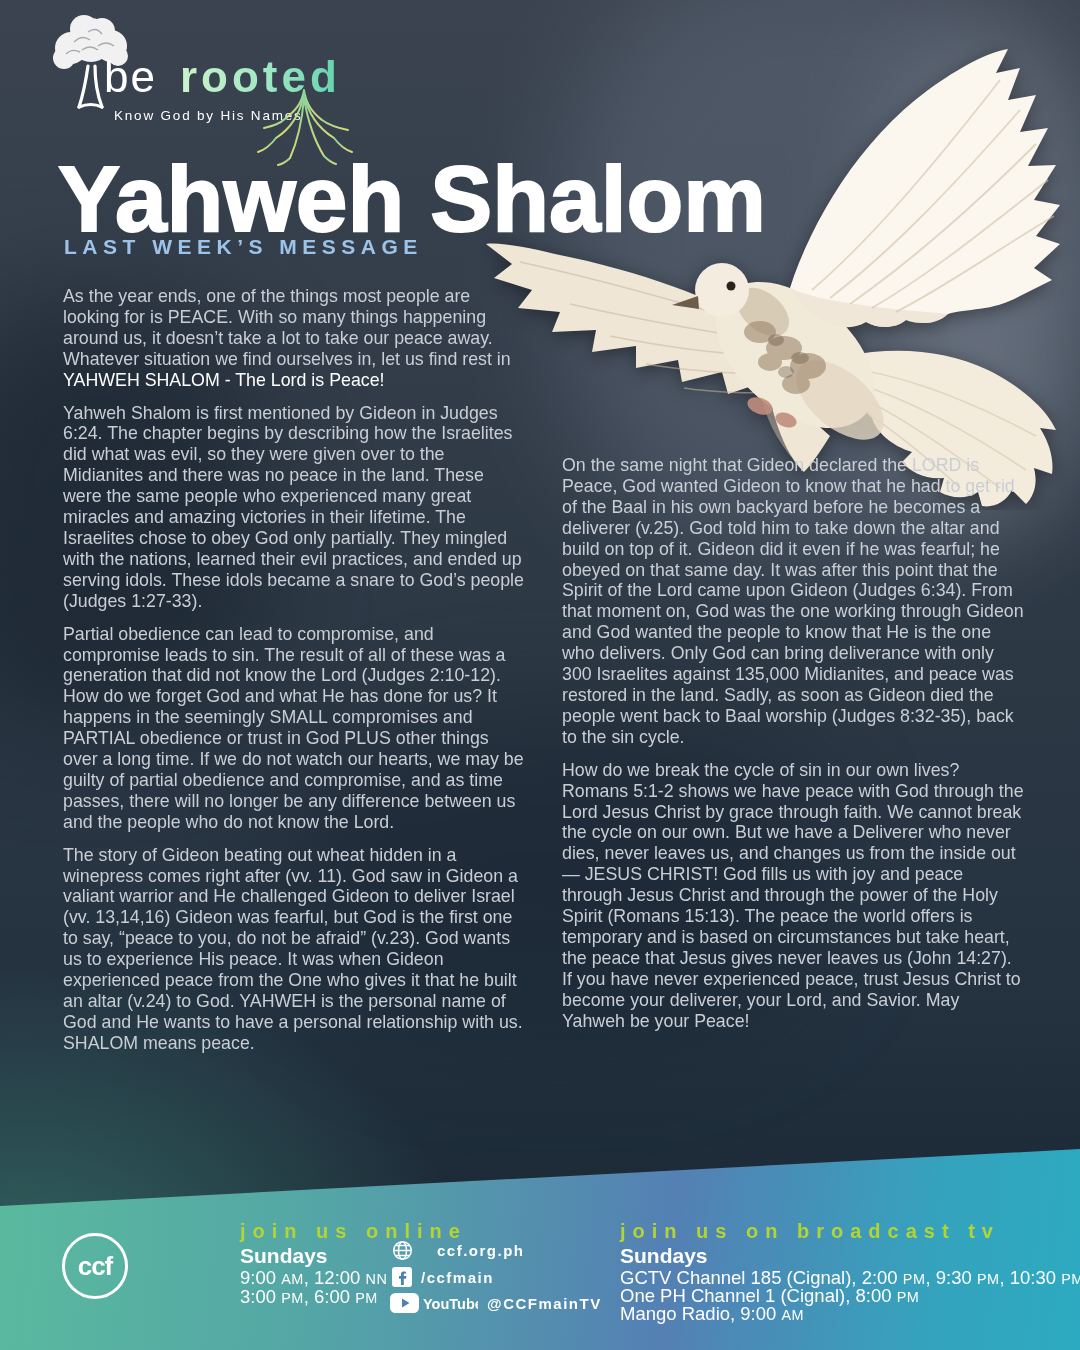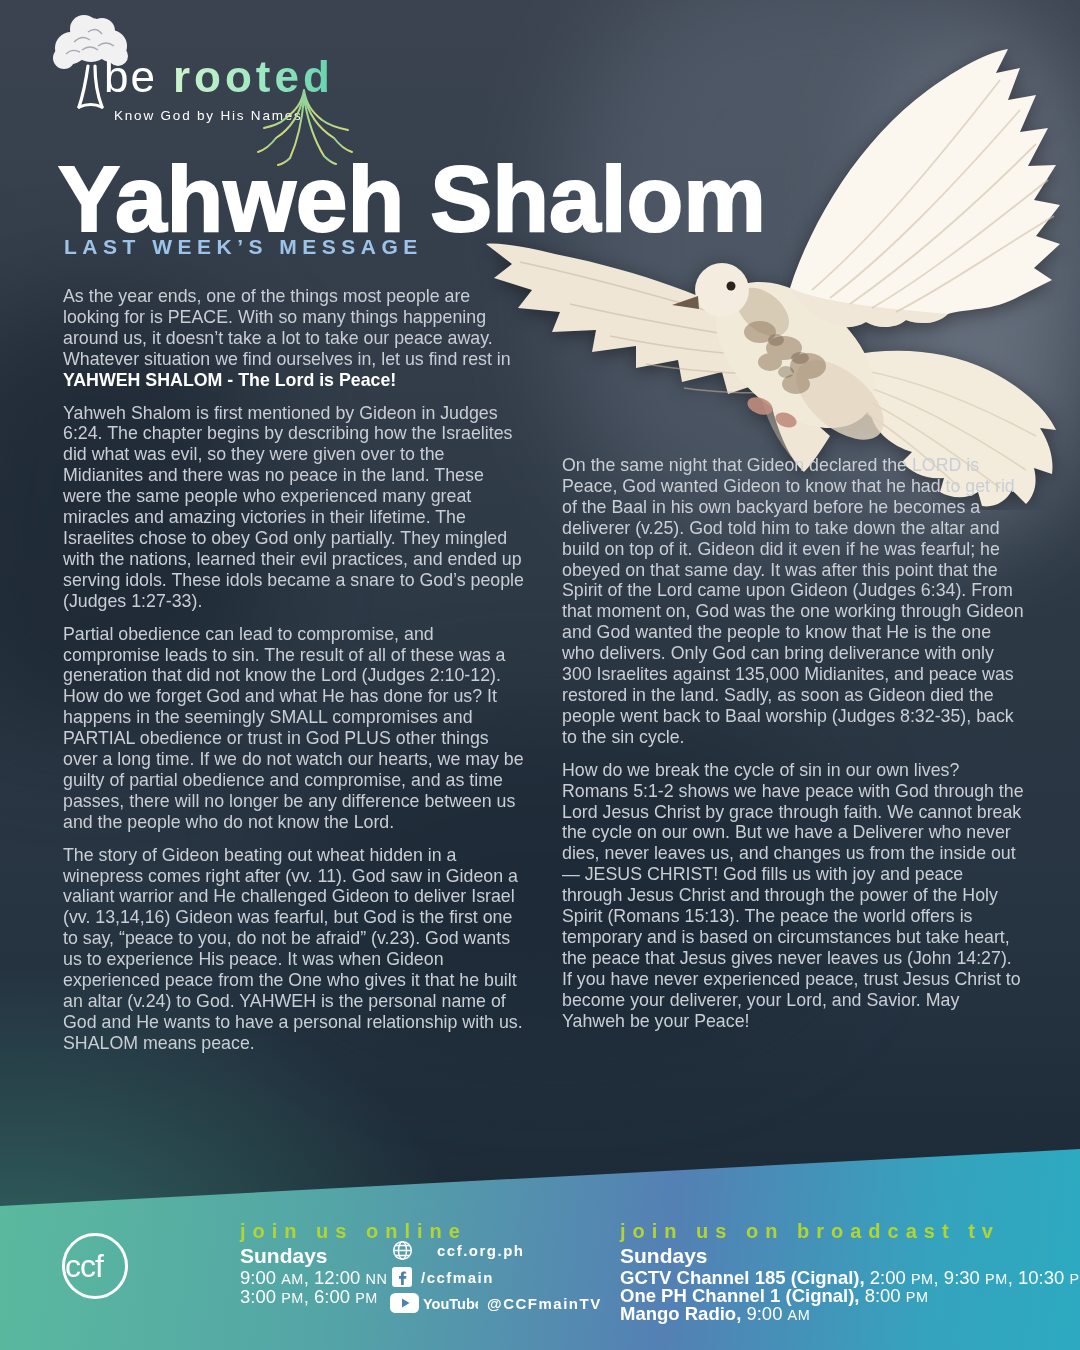--- a/index.html
+++ b/index.html
@@ -11,45 +11,45 @@
   #b2{left:880px;top:40px;width:210px;height:480px;background:#8a919e;opacity:.42;}
   #b3{left:-70px;top:300px;width:330px;height:430px;background:#141f2b;opacity:.55;}
   #b4{left:300px;top:720px;width:520px;height:320px;background:#16222e;opacity:.5;}
   #tealglow{position:absolute;left:0;top:0;width:100%;height:100%;
         background:radial-gradient(ellipse 60% 35% at 2% 96%,rgba(80,178,155,.45),rgba(80,178,155,0) 70%);}
   
   #logo-tree{position:absolute;left:36px;top:10px;}
   #logo-roots{position:absolute;left:252px;top:88px;}
   #logo-words{position:absolute;left:104px;top:52px;display:flex;align-items:baseline;}
   #logo-be{font-size:44px;font-weight:400;color:#ffffff;letter-spacing:2px;}
-  #logo-rooted{font-size:44px;font-weight:700;letter-spacing:4px;margin-left:16px;
+  #logo-rooted{font-size:44px;font-weight:700;letter-spacing:4px;margin-left:23px;
         background:linear-gradient(90deg,#cdf3cc 0%,#9fe7c4 55%,#63d2ad 100%);
         -webkit-background-clip:text;background-clip:text;color:transparent;}
   #logo-tagline{position:absolute;left:114px;top:108px;font-size:13.5px;color:#ffffff;letter-spacing:1.8px;}
   
   #title{position:absolute;left:58px;top:146px;font-size:93px;font-weight:700;color:#ffffff;
          letter-spacing:0px;-webkit-text-stroke:2px #ffffff;}
   #subtitle{position:absolute;left:64px;top:235px;font-size:21px;font-weight:700;
          letter-spacing:5.5px;color:#9dc3e9;}
   
   .col{position:absolute;width:462px;font-size:17.8px;line-height:20.9px;color:#c9ced5;}
   #col-left{left:63px;top:286px;}
   #col-right{left:562px;top:427px;margin-top:28px;}
   .col p{margin:0 0 12px 0;}
-  .b{font-weight:700;color:#ffffff;}
+  .b{font-weight:400;color:#ffffff;}
   .sc{font-size:.78em;letter-spacing:.5px;}
   
   #dove{position:absolute;left:460px;top:40px;}
   
   #footer{position:absolute;left:0;top:1140px;width:1080px;height:210px;
         background:linear-gradient(96deg,#5ab99e 0%,#54a6a6 30%,#5480b4 62%,#35a3bd 86%,#2caac1 100%);
         clip-path:polygon(0 66px,100% 9px,100% 100%,0 100%);}
   #ccf-logo{position:absolute;left:62px;top:93px;width:60px;height:60px;border:3.5px solid #fff;
-        border-radius:50%;display:flex;align-items:center;
-        color:#fff;font-size:32px;font-weight:400;letter-spacing:-1px;}
+        border-radius:50%;display:flex;align-items:center;justify-content:center;
+        color:#fff;font-size:26px;font-weight:700;letter-spacing:-1px;}
   .f-head{position:absolute;font-size:20px;font-weight:700;letter-spacing:7px;color:#b2d435;}
   .f-day{position:absolute;font-size:21px;font-weight:700;color:#ffffff;}
   .f-line{position:absolute;font-size:18.5px;color:#ffffff;white-space:nowrap;}
   #online-head{left:240px;top:80px;}
   #online-day{left:240px;top:104px;}
   #online-t1{left:240px;top:127px;}
   #online-t2{left:240px;top:146px;}
   .social-row{position:absolute;display:flex;align-items:center;gap:9px;color:#fff;}
   .social-row .lbl{font-size:15px;font-weight:700;letter-spacing:1.5px;}
   #sr1{left:392px;top:100px;gap:24px;} #sr2{left:392px;top:127px;} #sr3{left:390px;top:152px;}

